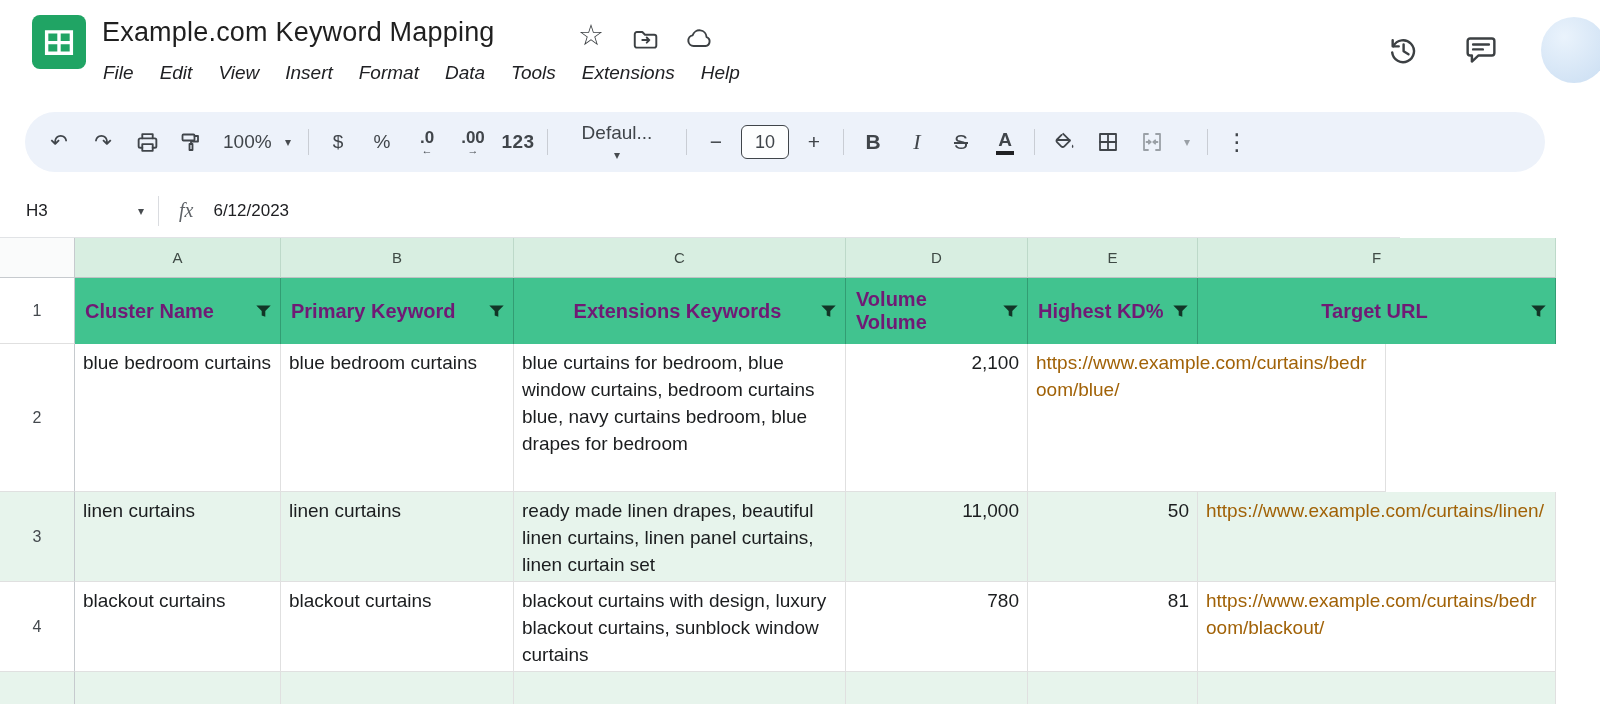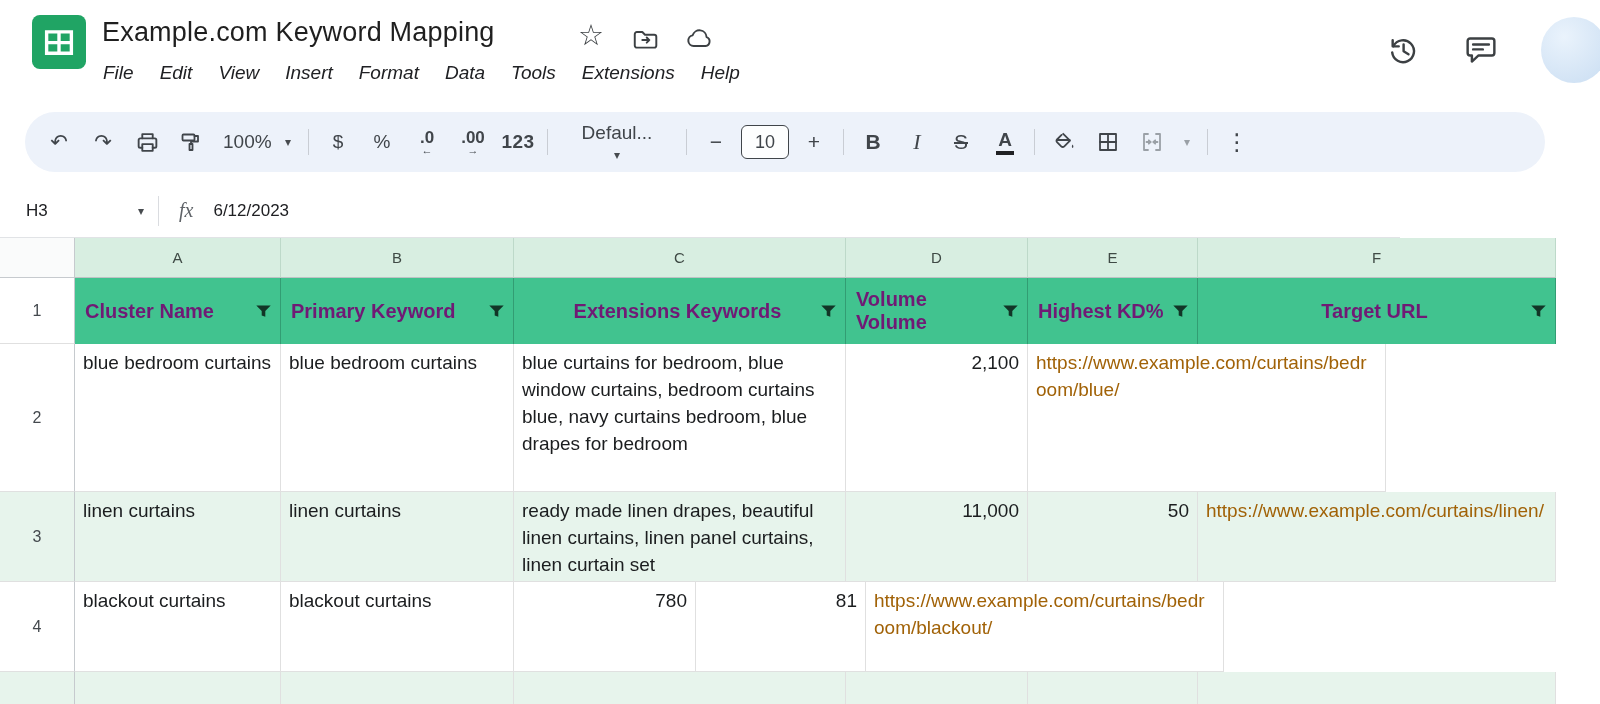--- a/index.html
+++ b/index.html
@@ -306,20 +306,21 @@
     <div class="cell w3 band">ready made linen drapes, beautiful linen curtains, linen panel curtains, linen curtain set</div>
     <div class="cell w4 num band">11,000</div>
     <div class="cell w5 num band">50</div>
     <div class="cell w6 band"><a>https://www.example.com/curtains/linen/</a></div>
   </div>
 
   <div class="grow row-4">
     <div class="rownum">4</div>
     <div class="cell w1 nowrap">blackout curtains</div>
     <div class="cell w2 nowrap">blackout curtains</div>
+    <div class="cell w3">blackout curtains with design, luxury blackout curtains, sunblock window curtains</div>
     <div class="cell w4 num">780</div>
     <div class="cell w5 num">81</div>
     <div class="cell w6"><a>https://www.example.com/curtains/bedroom/blackout/</a></div>
   </div>
 
   <div class="grow row-5">
     <div class="rownum band"></div>
     <div class="cell w1 band"></div>
     <div class="cell w2 band"></div>
     <div class="cell w3 band"></div>

